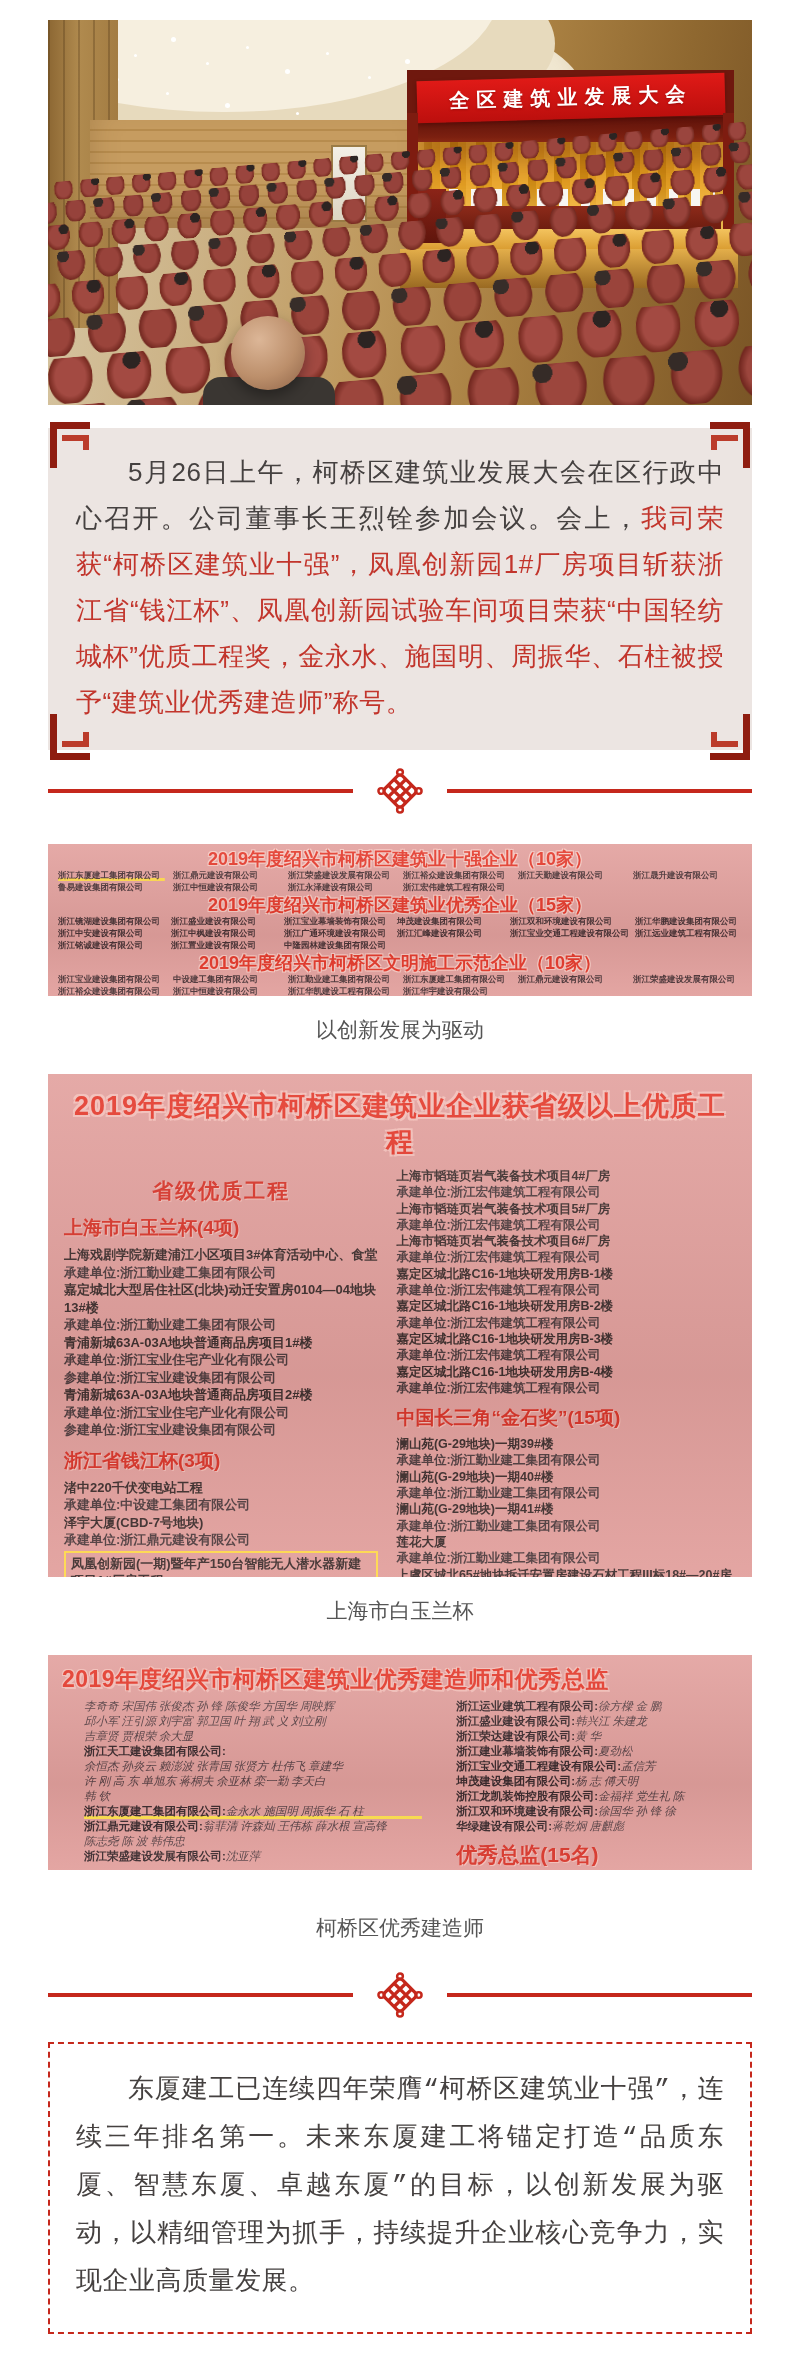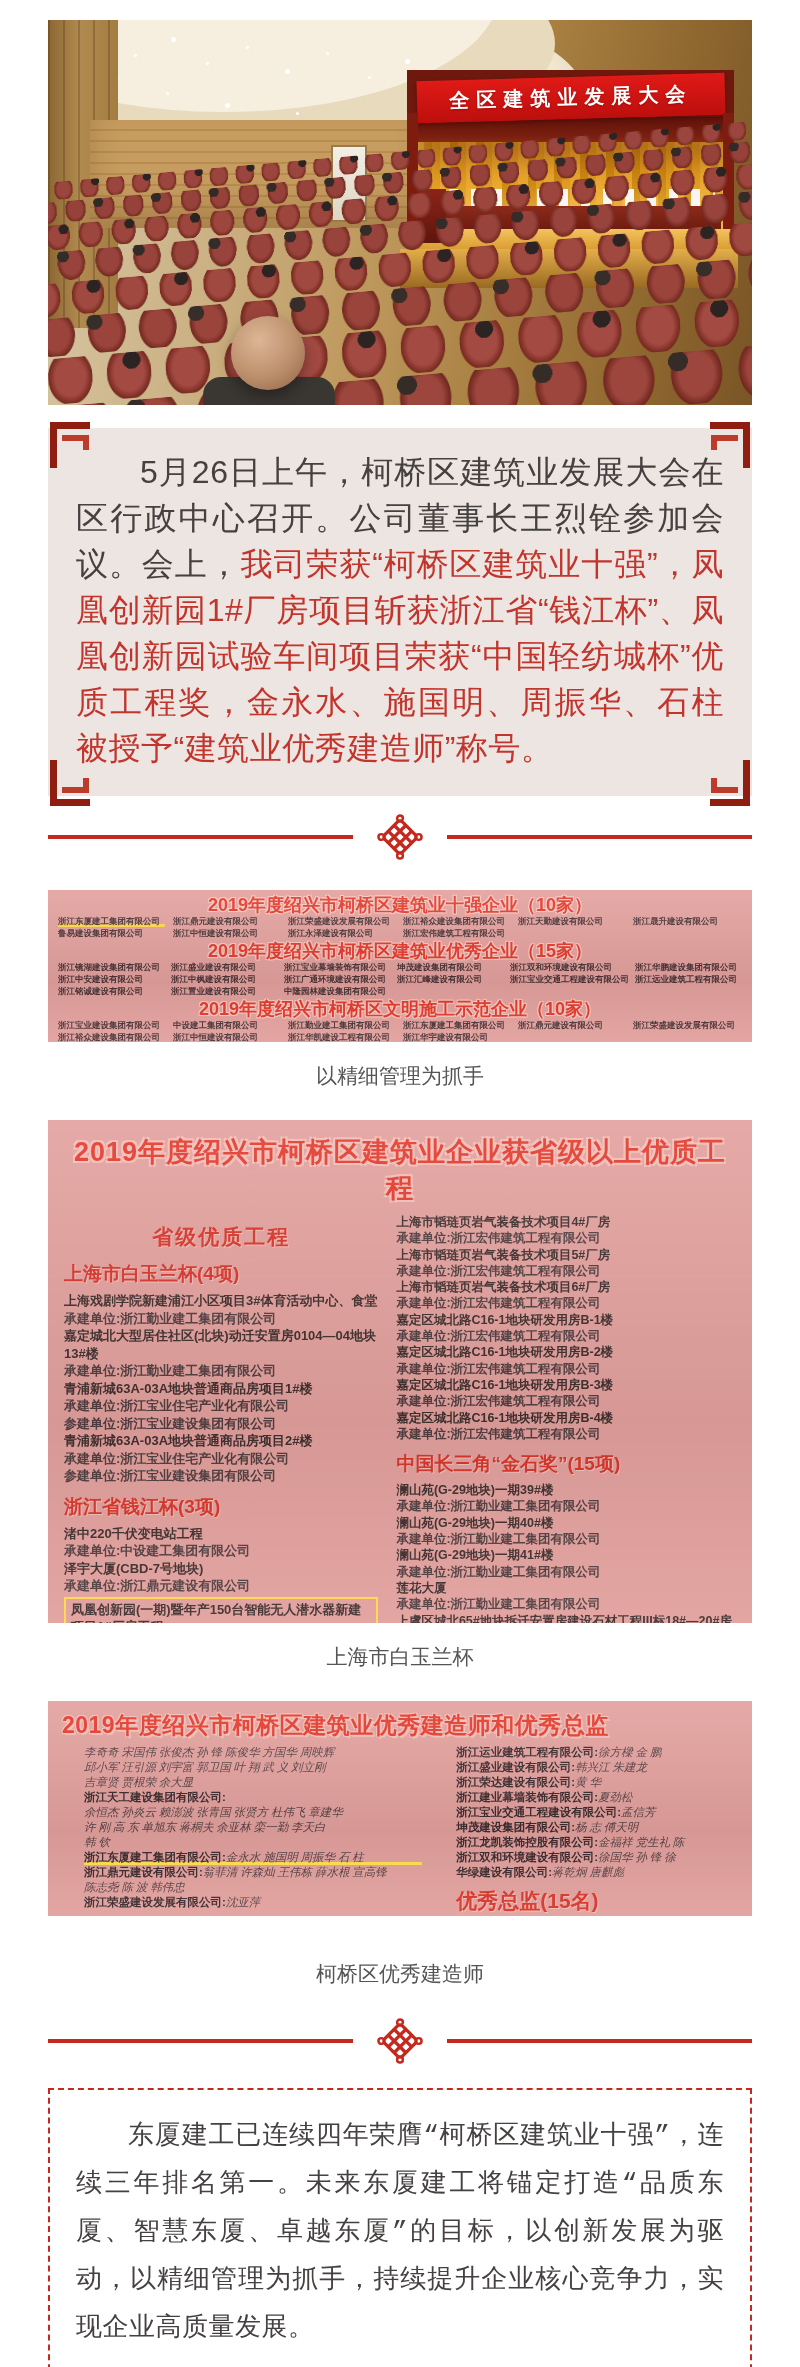--- a/index.html
+++ b/index.html
@@ -59,21 +59,21 @@
   .r5{height:36px;background-image:radial-gradient(circle 7px at 28px 6px,#2c2422 98%,rgba(0,0,0,0)),radial-gradient(ellipse 19px 23px at 22px 14px,#a04940 58%,#77291f 84%,rgba(0,0,0,0) 87%);background-size:88px 36px,44px 36px;}
   .r6{height:42px;background-image:radial-gradient(circle 8px at 13px 7px,#372d29 98%,rgba(0,0,0,0)),radial-gradient(ellipse 22px 27px at 25px 17px,#9a443b 58%,#722820 84%,rgba(0,0,0,0) 87%);background-size:102px 42px,51px 42px;}
   .r7{height:50px;background-image:radial-gradient(circle 9px at 32px 8px,#2c2422 98%,rgba(0,0,0,0)),radial-gradient(ellipse 26px 32px at 29px 20px,#a34a42 58%,#76291f 84%,rgba(0,0,0,0) 87%);background-size:118px 50px,59px 50px;}
   .r8{height:58px;background-image:radial-gradient(circle 10px at 16px 9px,#352b27 98%,rgba(0,0,0,0)),radial-gradient(ellipse 30px 37px at 34px 23px,#9c463d 58%,#70261e 84%,rgba(0,0,0,0) 87%);background-size:136px 58px,68px 58px;}
   .fg-body{position:absolute;left:22%;bottom:-2%;width:132px;height:36px;border-radius:18px 18px 0 0;background:#3a3632;z-index:4;}
   .fg-head{position:absolute;left:26%;bottom:4%;width:74px;height:74px;border-radius:50%;z-index:5;
     background:radial-gradient(circle at 38% 32%,#dcb697 0%,#bc8f6b 55%,#8d6246 100%);box-shadow:0 6px 14px rgba(0,0,0,.35);}
 
   
   .intro{position:relative;margin:23px 48px 0;background:#ece5e2;padding:21px 28px 25px;}
-  .intro p{margin:0;font-size:32px;line-height:46px;color:#454140;text-align:justify;text-indent:2em;letter-spacing:.5px;}
+  .intro p{margin:0;font-size:26px;line-height:46px;color:#454140;text-align:justify;text-indent:2em;letter-spacing:.5px;}
   .t-red{color:#c2352c;}
   .corner{position:absolute;width:42px;height:46px;z-index:2;}
   .corner::before{content:"";position:absolute;left:0;top:0;width:7px;height:46px;background:#8f1d10;}
   .corner::after{content:"";position:absolute;left:0;top:0;width:40px;height:7px;background:#8f1d10;}
   .corner i{position:absolute;left:12px;top:13px;width:27px;height:6px;background:#bb3c2b;}
   .corner i::after{content:"";position:absolute;right:0;top:0;width:6px;height:15px;background:#bb3c2b;}
   .c-tl{left:2px;top:-6px;}
   .c-tr{right:2px;top:-6px;transform:scaleX(-1);}
   .c-bl{left:2px;bottom:-10px;transform:scaleY(-1);}
   .c-br{right:2px;bottom:-10px;transform:scale(-1,-1);}
@@ -247,21 +247,21 @@
           <span class="co">浙江东厦建工集团有限公司</span>
           <span class="co">浙江鼎元建设有限公司</span>
           <span class="co">浙江荣盛建设发展有限公司</span>
           <span class="co">浙江裕众建设集团有限公司</span>
           <span class="co">浙江中恒建设有限公司</span>
           <span class="co">浙江华凯建设工程有限公司</span>
           <span class="co">浙江华宇建设有限公司</span>
         </div>
     </div>
   </figure>
-  <p class="cap cap1">以精细管理为抓手</p>
+  <p class="cap cap1">以创新发展为驱动</p>
 
   <figure class="award award2">
     <h2 class="a2title">2019年度绍兴市柯桥区建筑业企业获省级以上优质工程</h2>
     <div class="a2cols">
       <div class="a2col colL">
           <p class="a2ln hc">省级优质工程</p>
           <p class="a2ln h">上海市白玉兰杯(4项)</p>
           <p class="a2ln p">上海戏剧学院新建浦江小区项目3#体育活动中心、食堂</p>
           <p class="a2ln u">承建单位:浙江勤业建工集团有限公司</p>
           <p class="a2ln p">嘉定城北大型居住社区(北块)动迁安置房0104—04地块13#楼</p>

